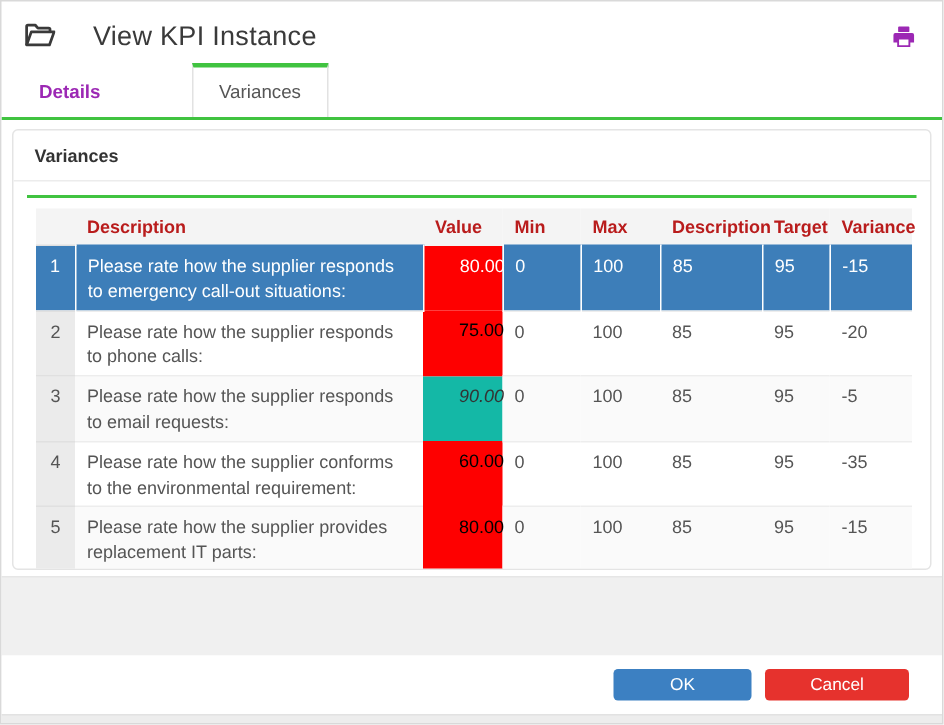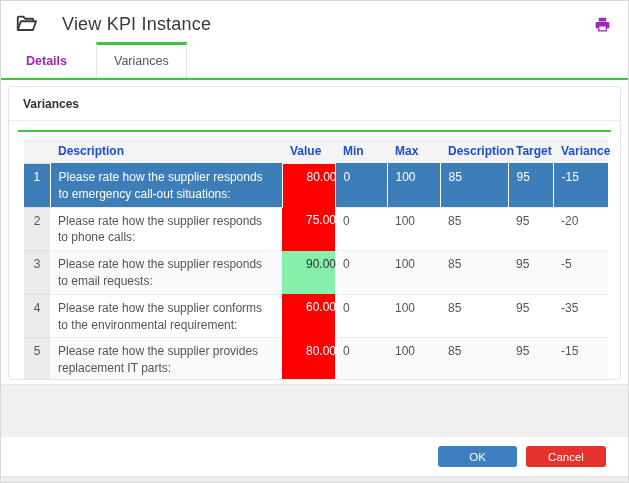--- a/index.html
+++ b/index.html
@@ -11,61 +11,61 @@
     display: flex;
     flex-direction: column;
     overflow: hidden;
   }
   
   .header { display: flex; align-items: center; padding: 12px 16px 0 14px; flex: 0 0 auto; }
   .folder-icon { display: inline-flex; }
   .dlg-title { font-size: 18px; font-weight: 500; color: #3a3a3a; margin-left: 25px; letter-spacing: .2px; }
   .printer-btn { margin-left: auto; display: inline-flex; cursor: pointer; padding: 2px; }
   
-  .tabbar { display: flex; align-items: flex-start; border-bottom: 2px solid #40c340; margin-top: 7px; padding-left: 8px; flex: 0 0 auto; }
+  .tabbar { display: flex; align-items: flex-start; border-bottom: 2px solid #40c340; margin-top: 7px; padding-left: 8px; flex: 0 0 auto; gap: 32px; }
   .tab-link {
     color: #9c28b4; font-size: 12.5px; font-weight: bold; padding: 11px 17px 10px;
     cursor: pointer; text-decoration: none; align-self: flex-end;
   }
   .tab-active {
     background: #fff; color: #555; font-size: 12.5px; padding: 9px 17px 10px;
     border: 1px solid #e2e2e2; border-top: 3px solid #40c340; border-bottom: none;
     cursor: default; margin-left: 12px;
   }
   
   .content { flex: 1 1 auto; padding: 6px 7px 4px; background: #fff; min-height: 0; }
   .panel { border: 1px solid #e4e4e4; border-radius: 4px; background: #fff; height: 100%; overflow: hidden; }
   .panel-title { font-size: 12px; font-weight: bold; color: #333; padding: 10px 14px 9px; }
   .panel-divider { border-top: 1px solid #ececec; }
   .green-rule { height: 2px; background: #40c340; margin: 9px 9px 0; }
   
   table.kpi { border-collapse: collapse; table-layout: fixed; width: 584px; margin: 7px 14px 0 15px; font-size: 12px; color: #555; }
   .kpi th {
-    background: #f4f4f4; color: #1d4ed8; font-weight: bold; text-align: left;
+    background: #f4f4f4; color: #b91c1c; font-weight: bold; text-align: left;
     padding: 5px 8px; font-size: 12px;
   }
   .kpi td { padding: 5px 8px 4px; vertical-align: top; line-height: 1.4; border-top: 1px solid #ededed; }
   .kpi td.c-num { background: #ebebeb; text-align: center; color: #555; padding-left: 2px; padding-right: 2px; border-top-color: #e0e0e0; }
   .kpi td.c-value { border-top: none; padding-left: 24px; }
-  .status-red { background: #fe0000; color: #ffffff; }
+  .status-red { background: #fe0000; color: #000000; }
   .status-yellow { background: #ffff66; color: #333333; }
   tr.selected td { background: #3d7eb9; color: #ffffff; border-top-color: #3d7eb9; border-right: 1px solid #ffffff; }
   tr.selected td:last-child { border-right: none; }
   tr.selected td.c-num { background: #3d7eb9; color: #fff; }
   tr.selected td.c-value.status-red { background: #fe0000; }
   tr.alt td { background: #fafafa; }
   tr.alt td.c-num { background: #ebebeb; }
   tr.alt td.c-value.status-red { background: #fe0000; }
-  tr.alt td.c-value.status-yellow { background: #86efac; }
+  tr.alt td.c-value.status-yellow { background: #14b8a6; font-style: italic; }
   
   .gray-band { flex: 0 0 53px; background: #f0f0f0; border-top: 1px solid #e6e6e6; }
   .footer { flex: 0 0 39px; background: #ffffff; display: flex; align-items: center; justify-content: flex-end; gap: 9px; padding-right: 22px; }
-  .btn { border: none; border-radius: 3px; color: #fff; font-family: inherit; font-size: 11.5px; height: 21px; width: 79px; cursor: pointer; }
+  .btn { border: none; border-radius: 3px; color: #fff; font-family: inherit; font-size: 11.5px; height: 21px; width: 92px; cursor: pointer; }
   .btn-ok { background: #3c80c2; }
-  .btn-cancel { background: #e6322d; width: 80px; }
+  .btn-cancel { background: #e6322d; width: 96px; }
   .bottom-strip { flex: 0 0 6px; background: #ededed; border-top: 1px solid #e2e2e2; }
 </style>
 </head>
 <body>
 
 <div class="header">
   <span class="folder-icon">
     <svg viewBox="0 0 24 24" width="22" height="22" fill="none" stroke="#3a3a3a" stroke-width="2" stroke-linejoin="round">
       <path d="M3 18.5 V5 a1 1 0 0 1 1-1 h5.2 l2 2.3 H19 a1 1 0 0 1 1 1 v1.7"></path>
       <path d="M3 18.5 l3.4-9.5 H23 l-3.4 9.5 z"></path>

